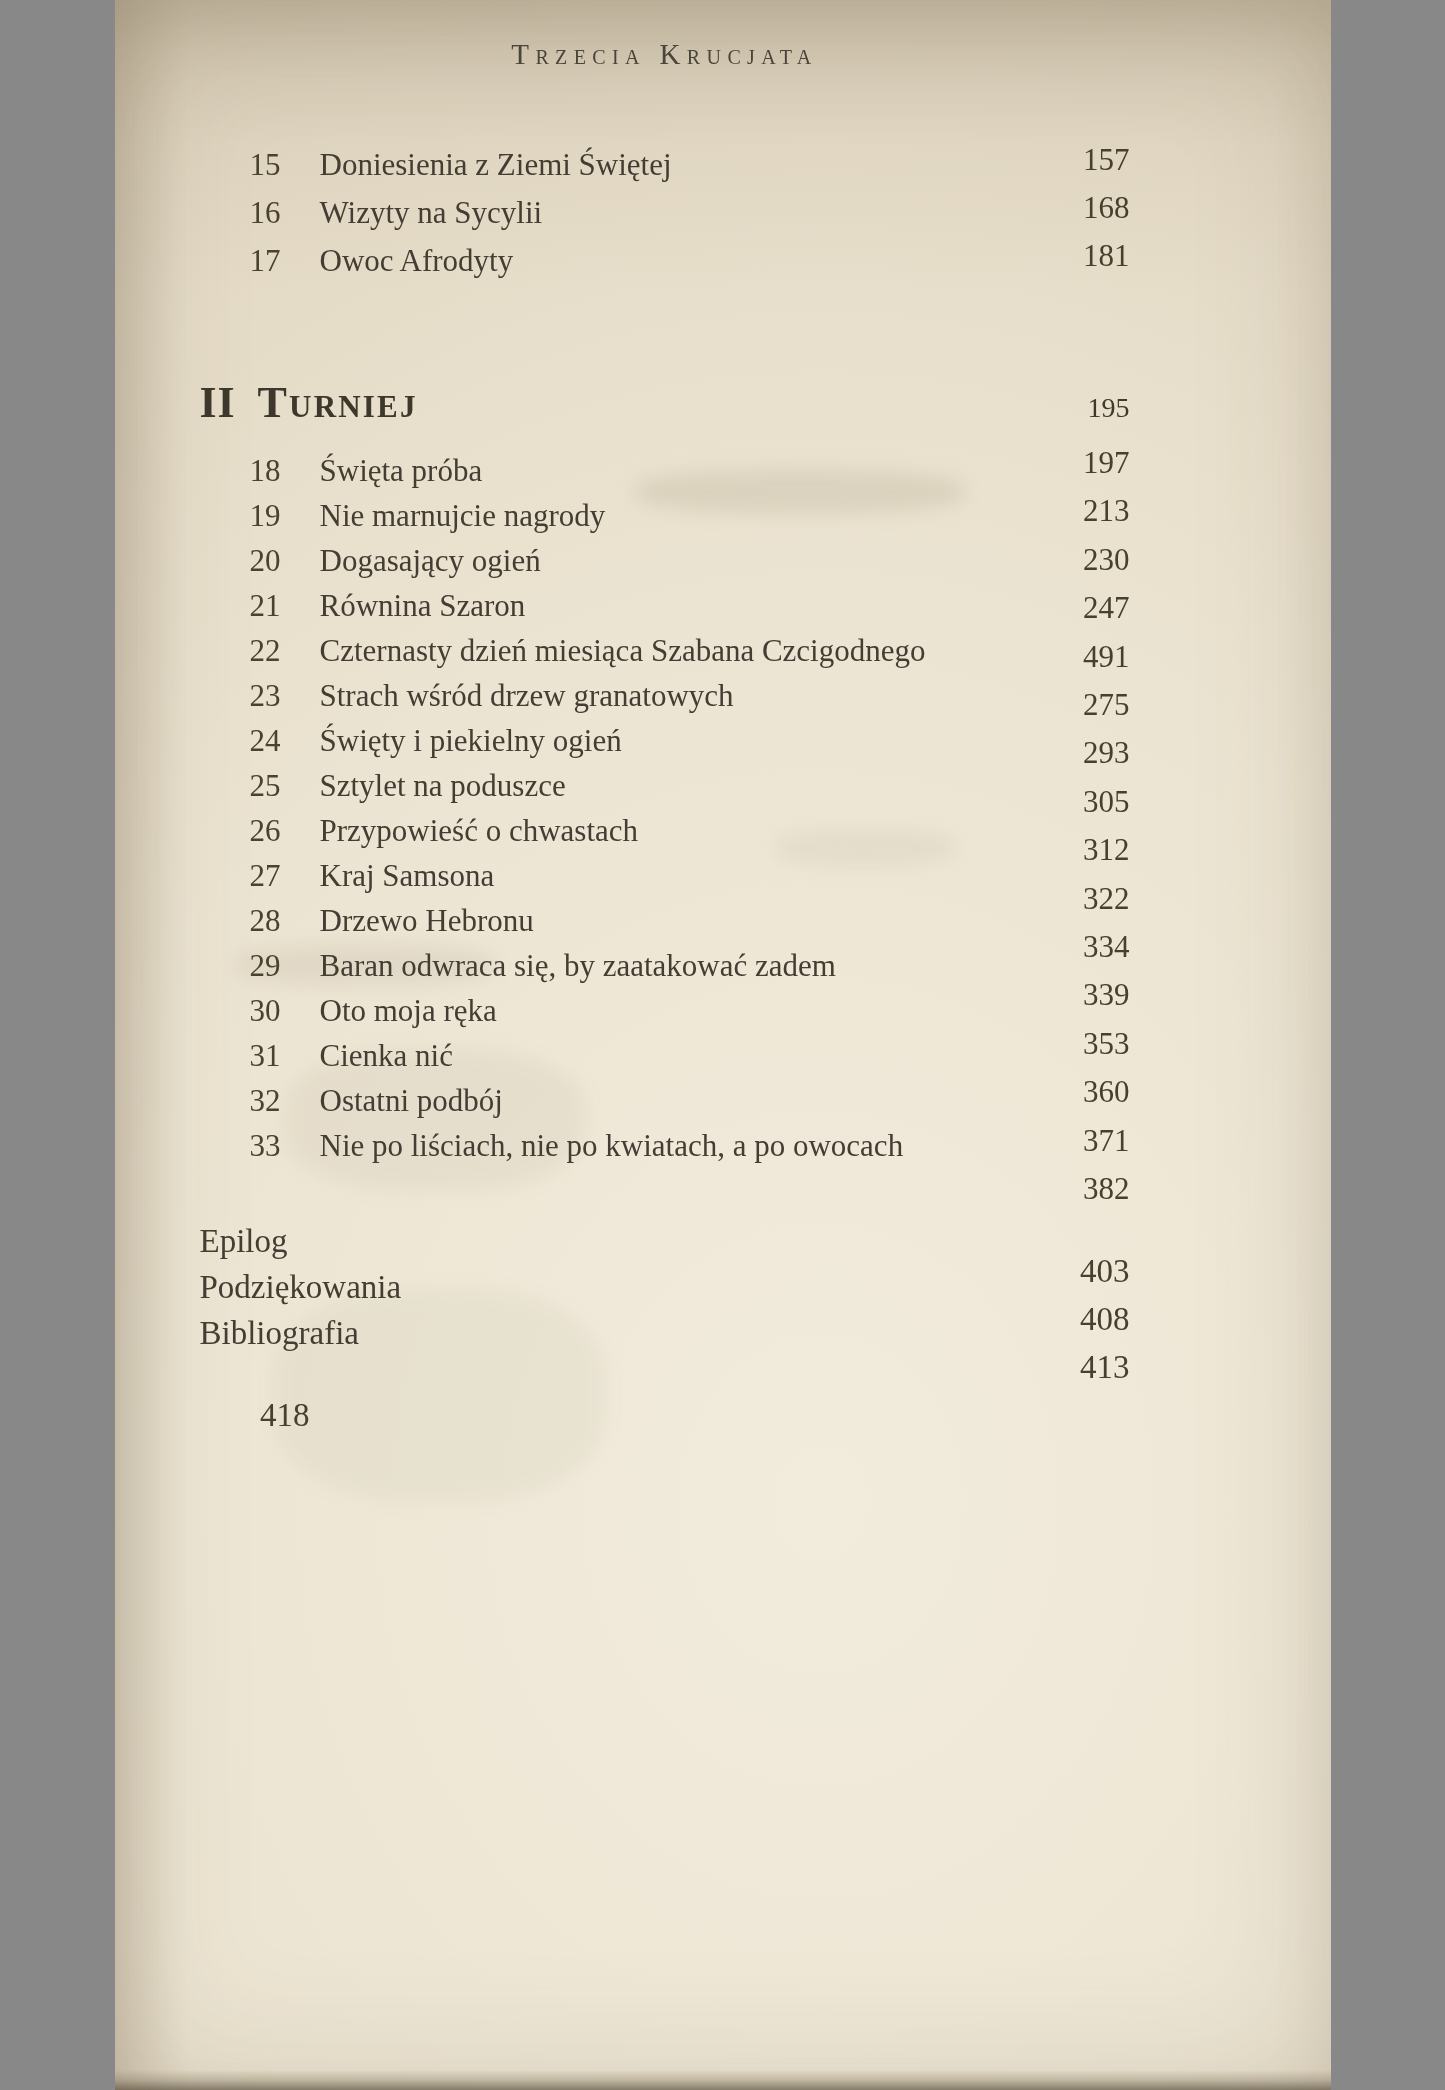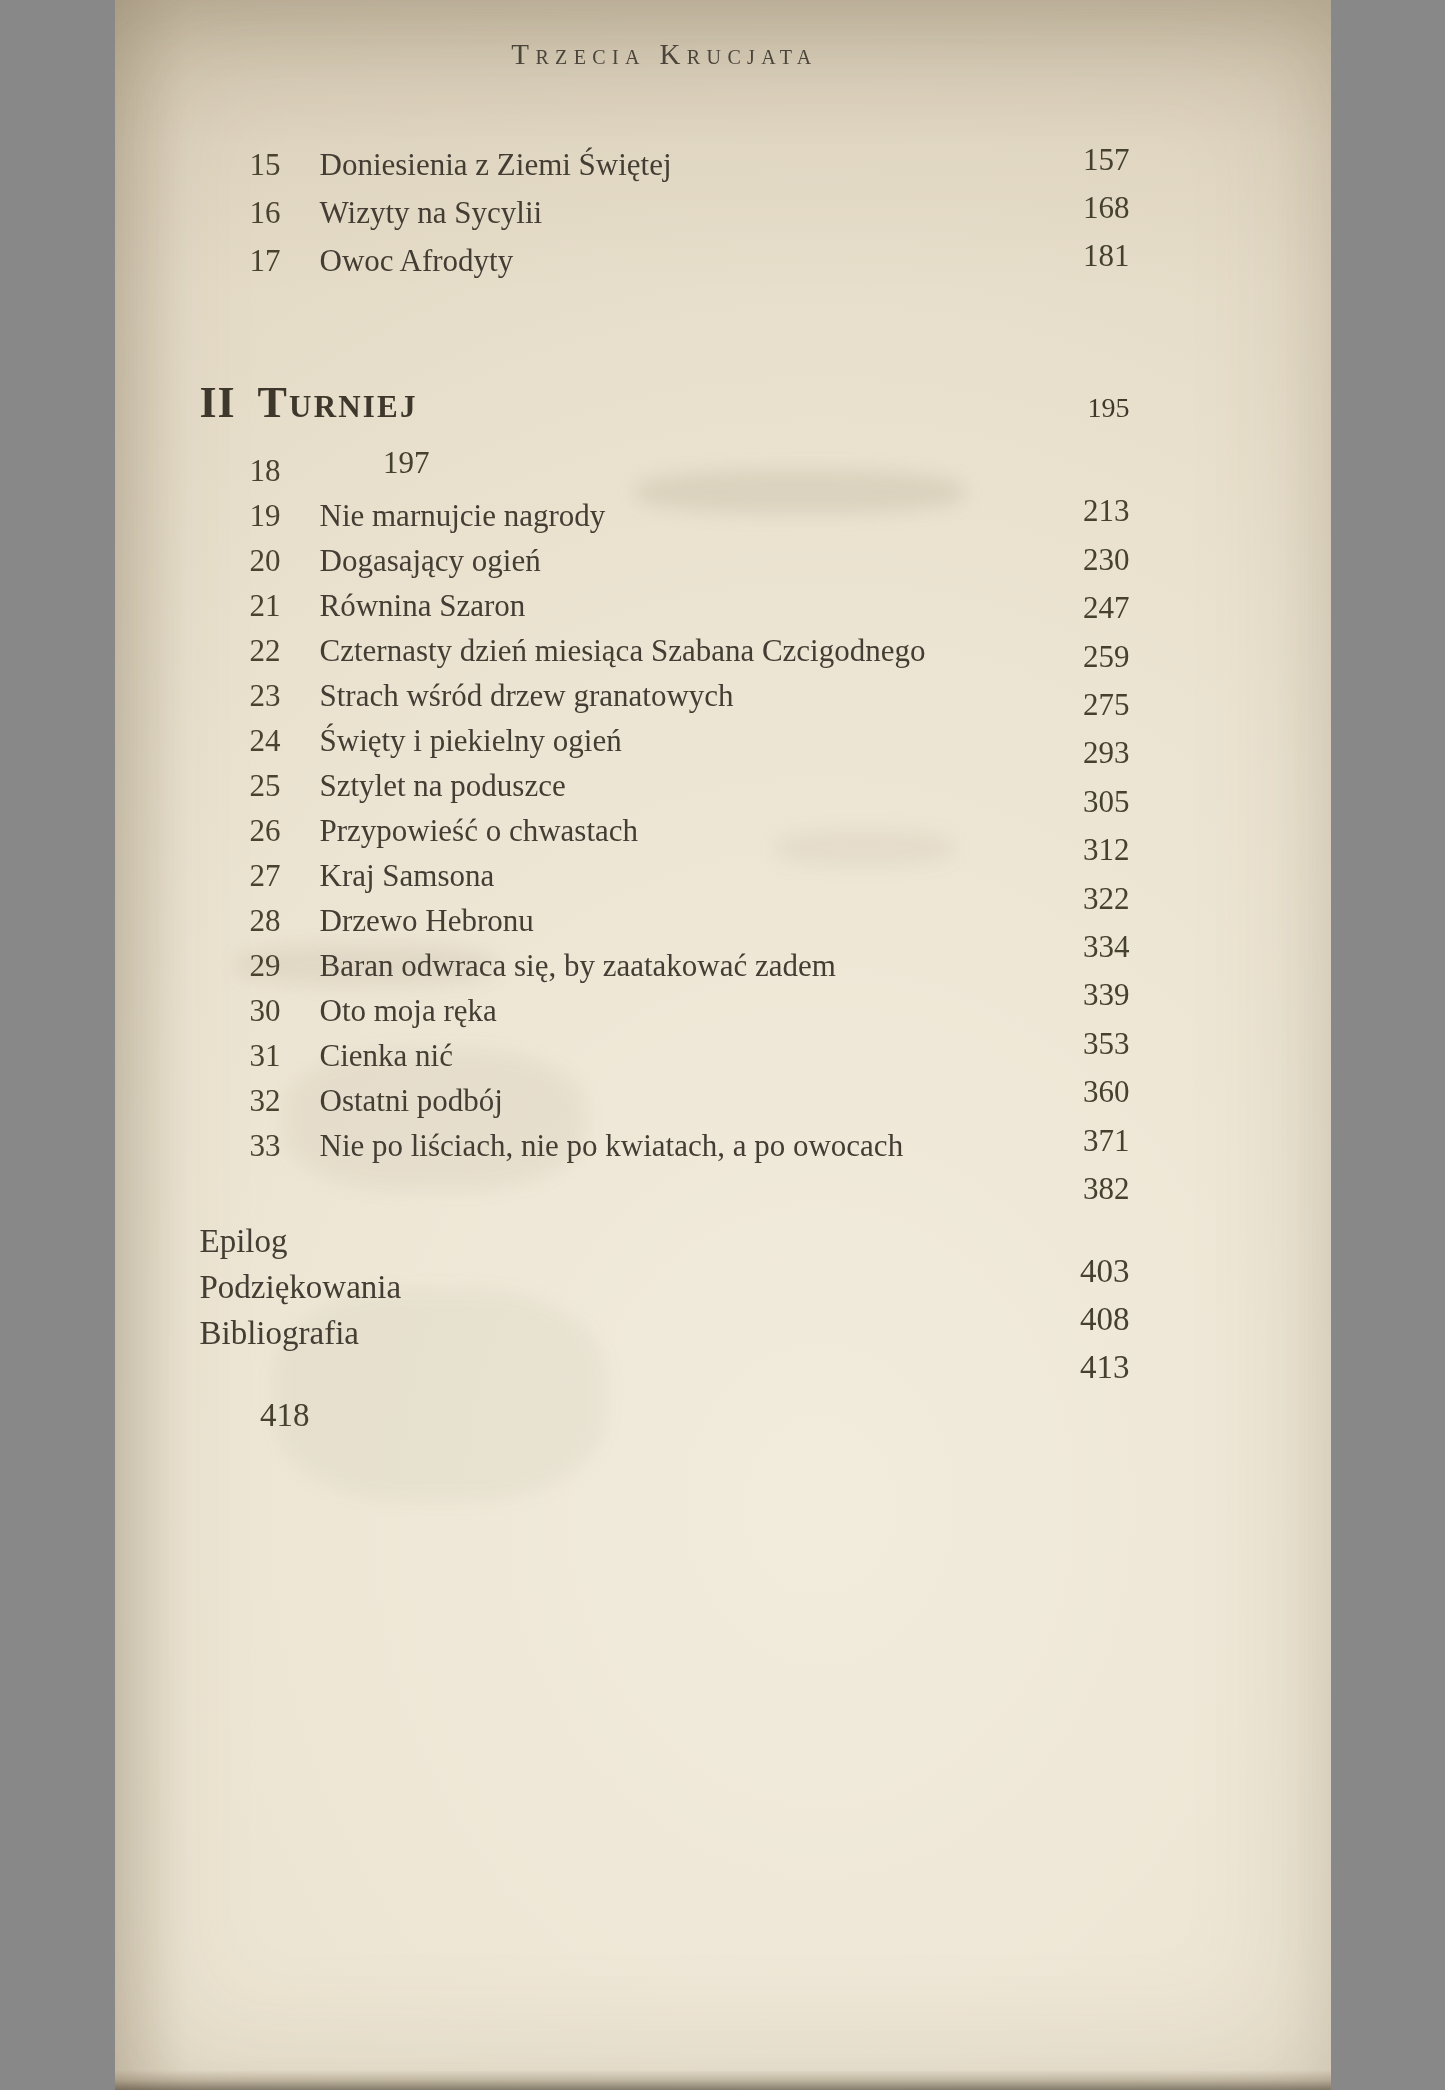--- a/index.html
+++ b/index.html
@@ -116,41 +116,42 @@
     <div class="section-row">
       <div class="section-title-wrap">
         <span class="section-label">II</span><span class="section-title">Turniej</span>
       </div>
       <span class="section-page">195</span>
     </div>
 
     <div class="toc-list chapter-list" id="chapter-list">
         <div class="toc-row">
           <span class="ch-num">18</span>
+          <span class="ch-title">Święta próba</span>
           <span class="ch-page" style="transform: translateY(-8px);">197</span>
         </div>
         <div class="toc-row">
           <span class="ch-num">19</span>
           <span class="ch-title">Nie marnujcie nagrody</span>
           <span class="ch-page" style="transform: translateY(-4.6px);">213</span>
         </div>
         <div class="toc-row">
           <span class="ch-num">20</span>
           <span class="ch-title">Dogasający ogień</span>
           <span class="ch-page" style="transform: translateY(-1.2px);">230</span>
         </div>
         <div class="toc-row">
           <span class="ch-num">21</span>
           <span class="ch-title">Równina Szaron</span>
           <span class="ch-page" style="transform: translateY(2.2px);">247</span>
         </div>
         <div class="toc-row">
           <span class="ch-num">22</span>
           <span class="ch-title">Czternasty dzień miesiąca Szabana Czcigodnego</span>
-          <span class="ch-page" style="transform: translateY(5.6px);">259</span>
+          <span class="ch-page" style="transform: translateY(5.6px);">491</span>
         </div>
         <div class="toc-row">
           <span class="ch-num">23</span>
           <span class="ch-title">Strach wśród drzew granatowych</span>
           <span class="ch-page" style="transform: translateY(9px);">275</span>
         </div>
         <div class="toc-row">
           <span class="ch-num">24</span>
           <span class="ch-title">Święty i piekielny ogień</span>
           <span class="ch-page" style="transform: translateY(12.4px);">293</span>

